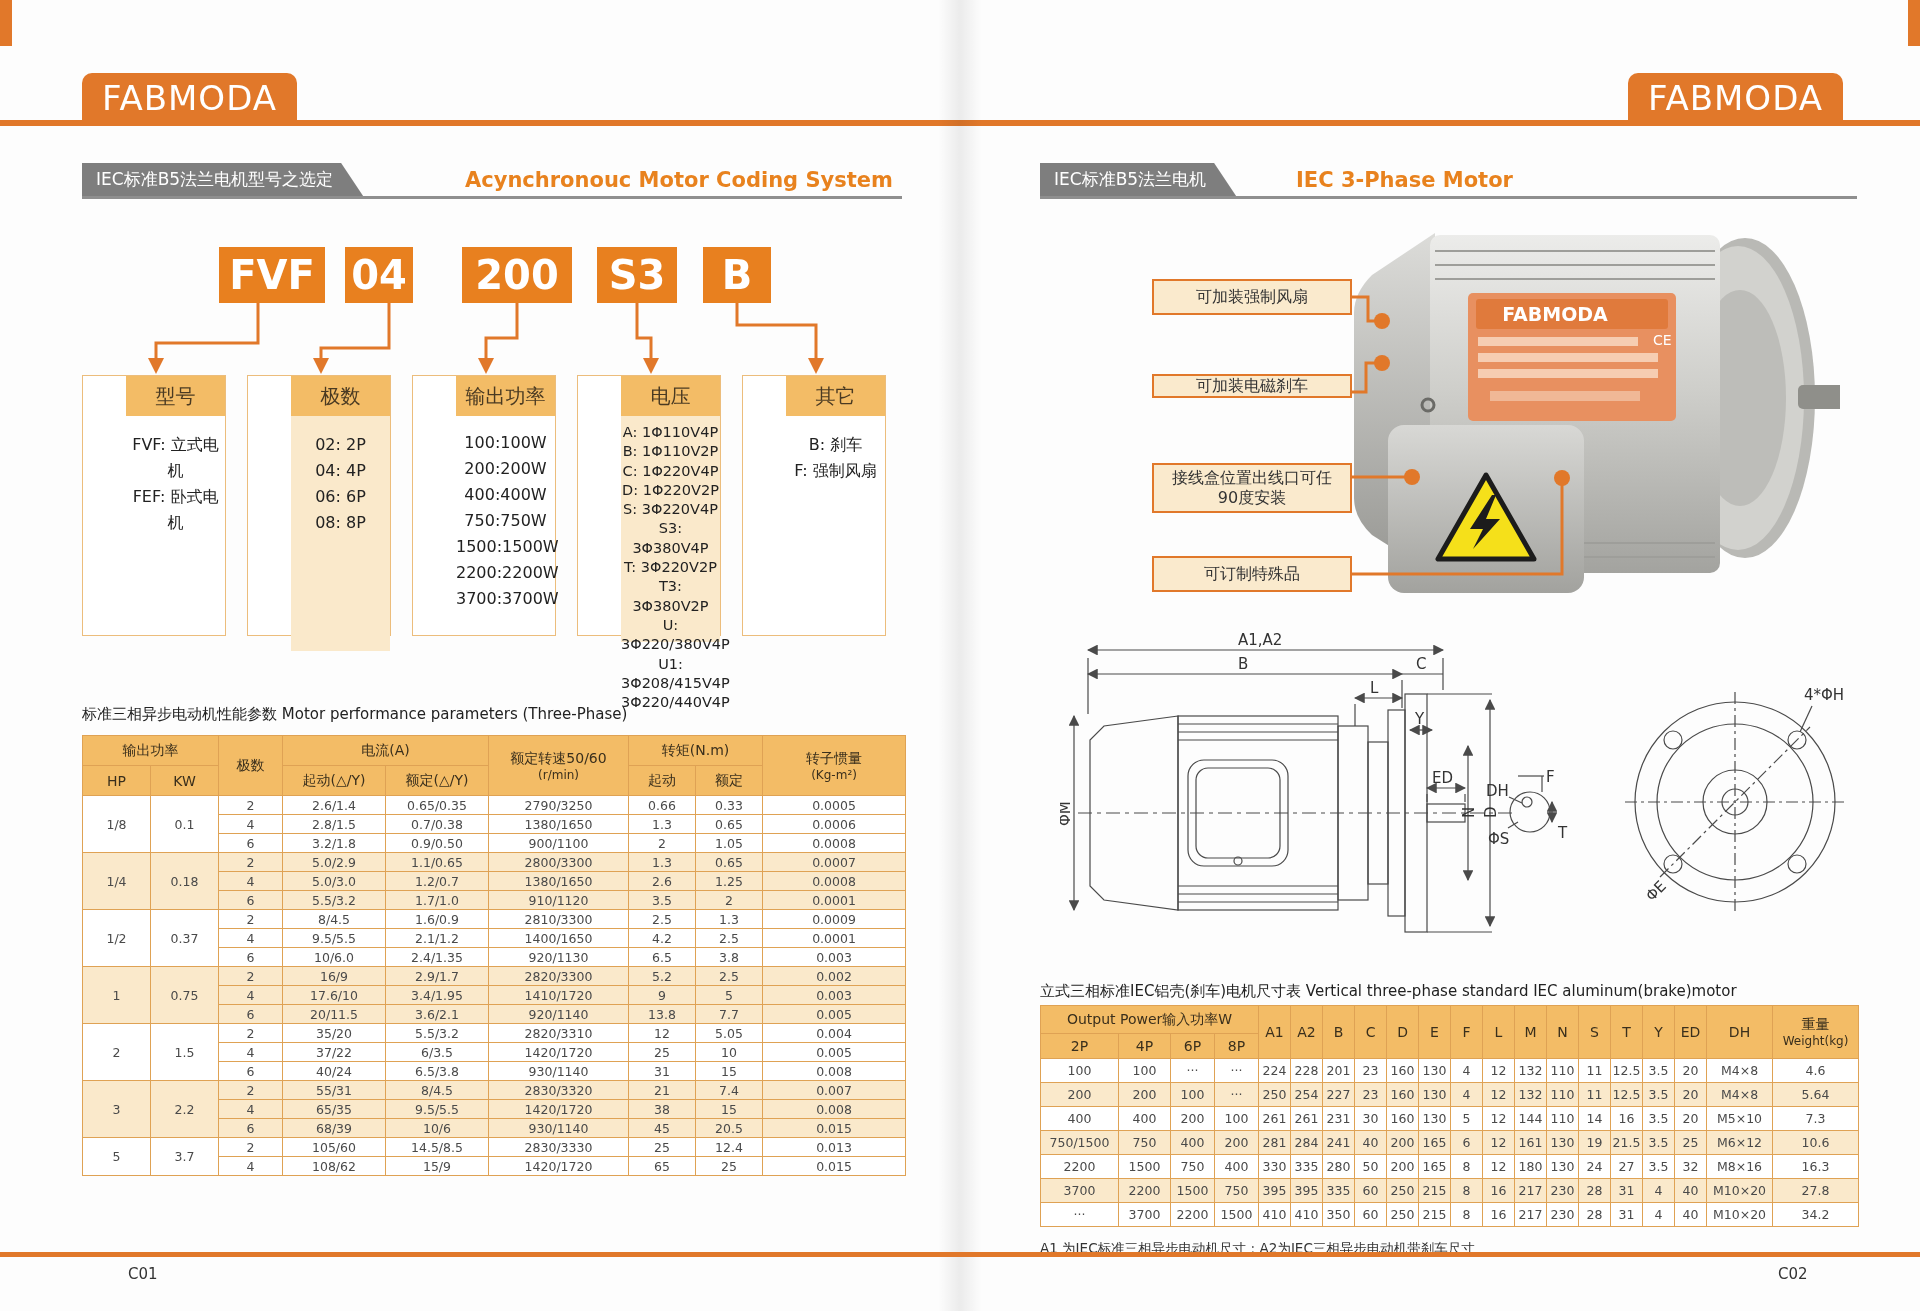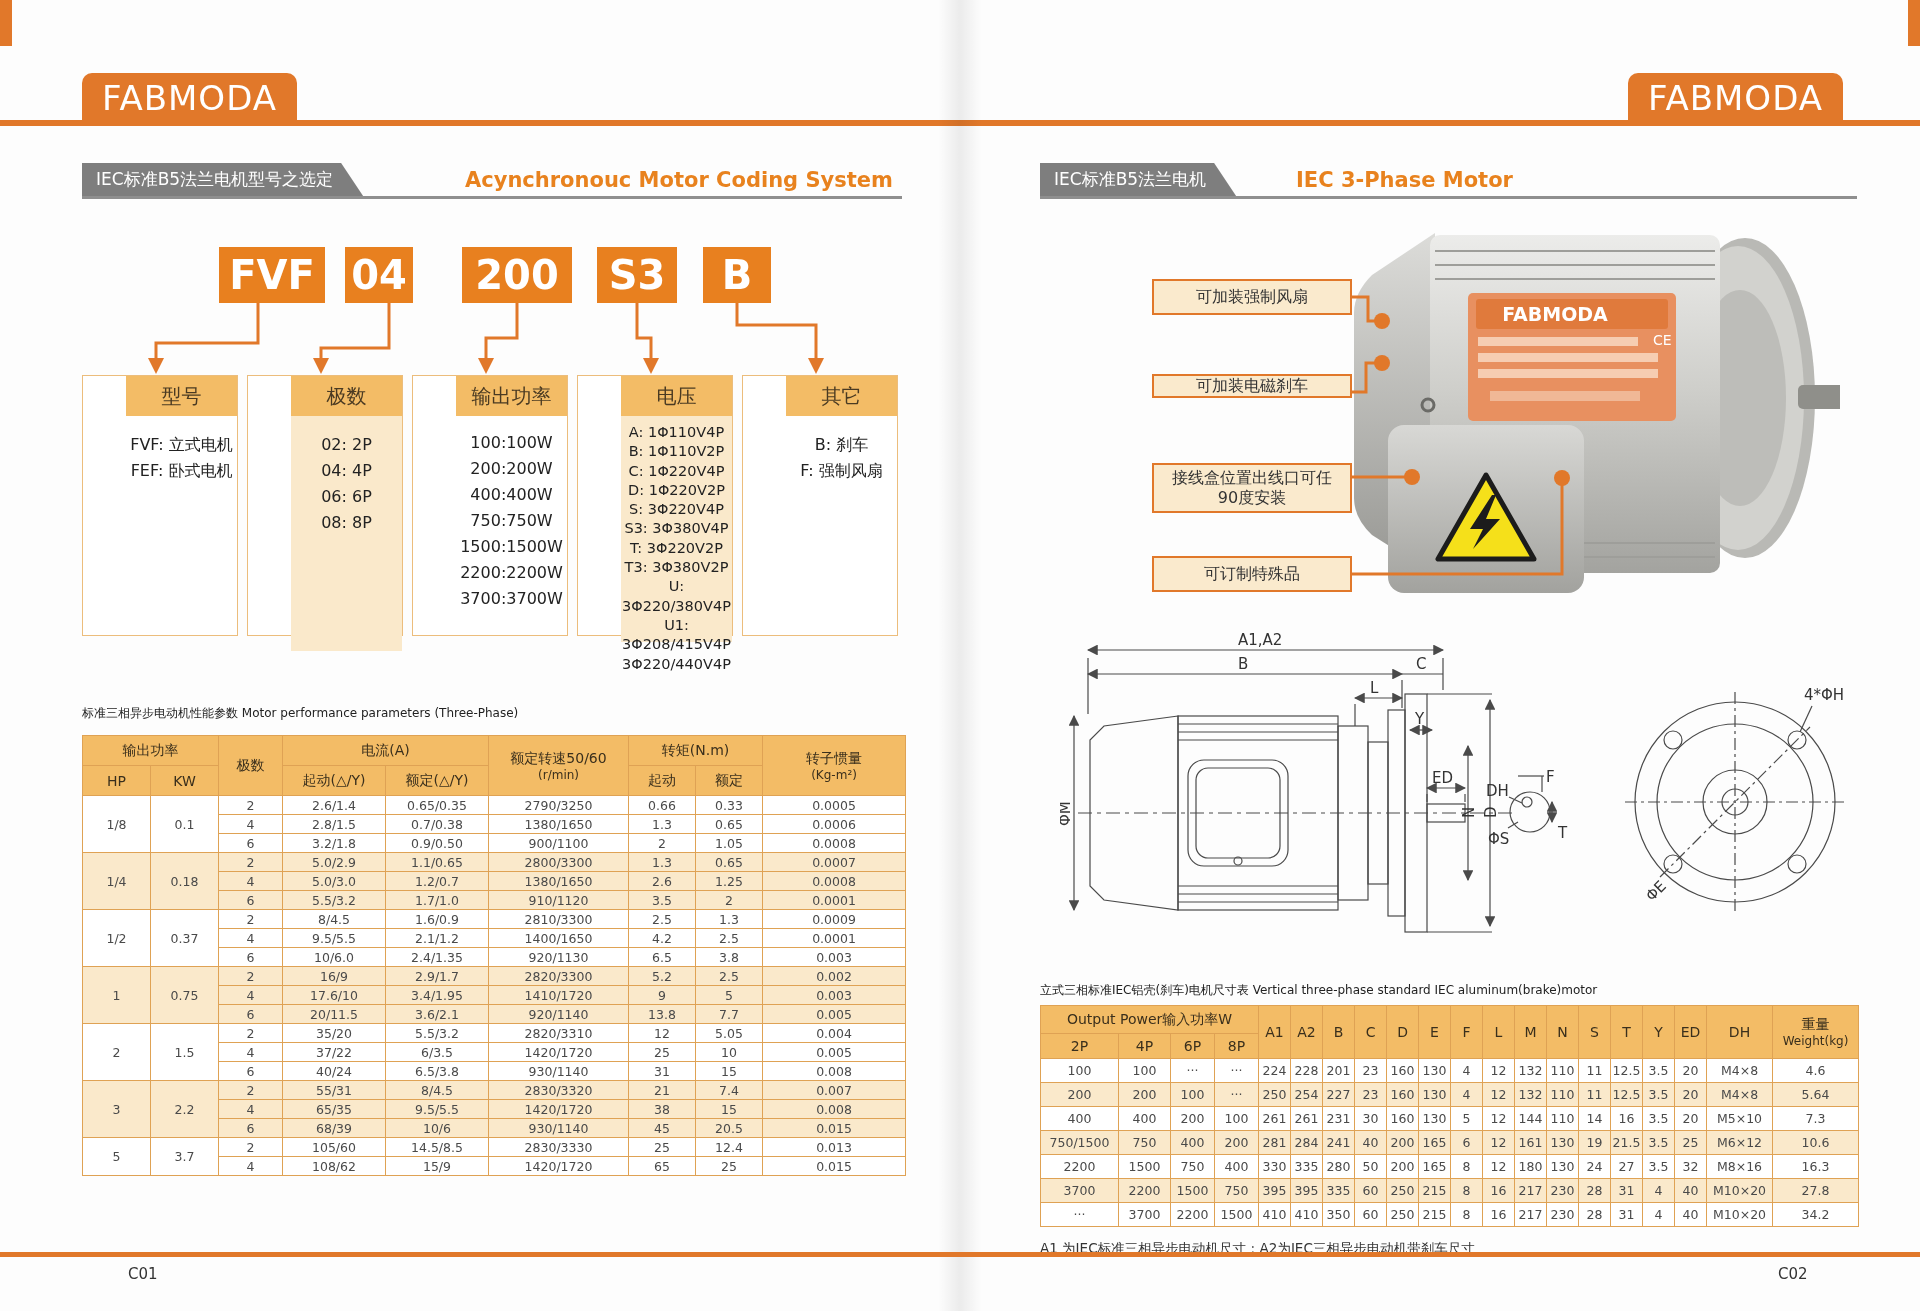--- a/index.html
+++ b/index.html
@@ -23,33 +23,33 @@
   .header-line{position:absolute;left:0;top:120px;width:1920px;height:6px;background:var(--orange);}
   
   .section-zh{position:absolute;height:33px;background:var(--gray);color:#fff;font-size:17px;
         display:flex;align-items:center;padding:0 30px 0 14px;
         clip-path:polygon(0 0,calc(100% - 22px) 0,100% 100%,0 100%);}
   .section-en{position:absolute;font-size:21px;font-weight:bold;color:#E8821E;}
   .section-underline{position:absolute;height:3px;background:#8f8f8f;}
   
   .code-box{position:absolute;top:247px;height:56px;background:var(--orangeBox);color:#fff;
         font-weight:bold;font-size:40px;display:flex;align-items:center;justify-content:center;}
-  .cat-box{position:absolute;top:375px;width:156px;height:261px;border:1px solid #ecbd7c;
+  .cat-box{position:absolute;top:375px;width:144px;height:261px;border:1px solid #ecbd7c;
         box-sizing:border-box;background:#fff;padding-left:43px;}
   .cat-box.cream .cat-body{background:var(--cream);}
   .cat-head{height:40px;background:var(--tan);display:flex;align-items:center;justify-content:center;
         font-size:20px;color:#4a3a22;}
   .cat-body{height:219px;text-align:center;color:#222;}
   .cat-body--0{padding-top:16px;font-size:16px;line-height:26px;}
   .cat-body--1{padding-top:16px;font-size:16px;line-height:26px;}
   .cat-body--2{padding-top:14px;font-size:16px;line-height:26px;}
   .cat-body--3{padding-top:7px;font-size:14.5px;line-height:19.3px;}
   .cat-body--4{padding-top:16px;font-size:16px;line-height:26px;}
   
-  .tbl-title{position:absolute;font-size:12px;color:#222;}
+  .tbl-title{position:absolute;font-size:15px;color:#222;}
   table.data{position:absolute;border-collapse:collapse;table-layout:fixed;}
   table.data th,table.data td{border:1px solid var(--tb);text-align:center;padding:0;overflow:hidden;
         white-space:nowrap;}
   table.data th{background:var(--tan);color:#3a2f1c;font-weight:normal;font-size:14px;}
   table.data td{font-size:12.5px;color:#4a4a4a;background:#fff;}
   table.data tr.alt td{background:var(--cream);}
   #perf-table{left:82px;top:735px;width:823px;}
   #perf-table thead tr{height:30px;}
   #perf-table tbody tr{height:19px;}
   #dim-table{left:1040px;top:1005px;width:818px;}

